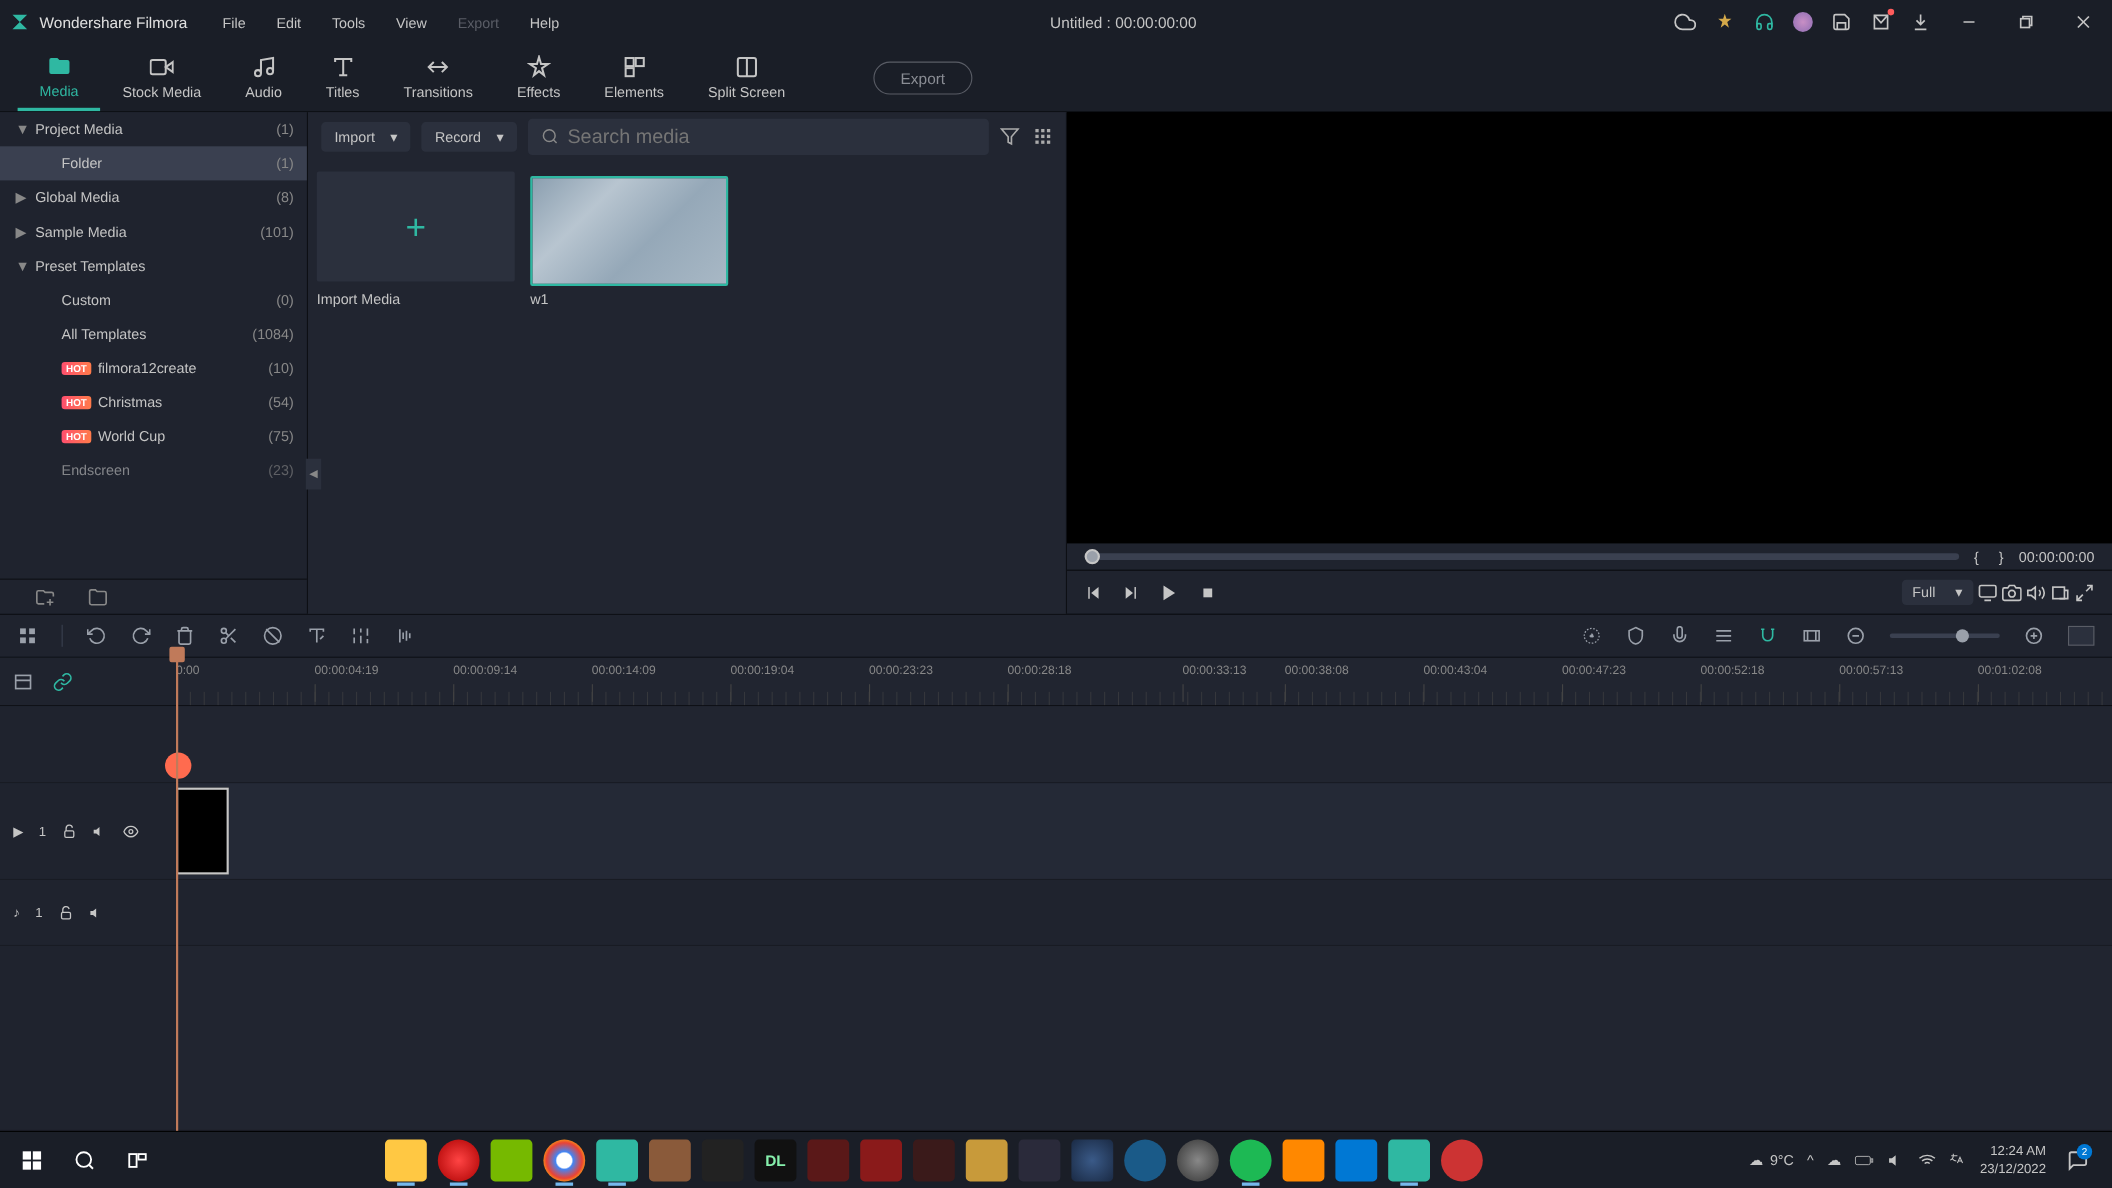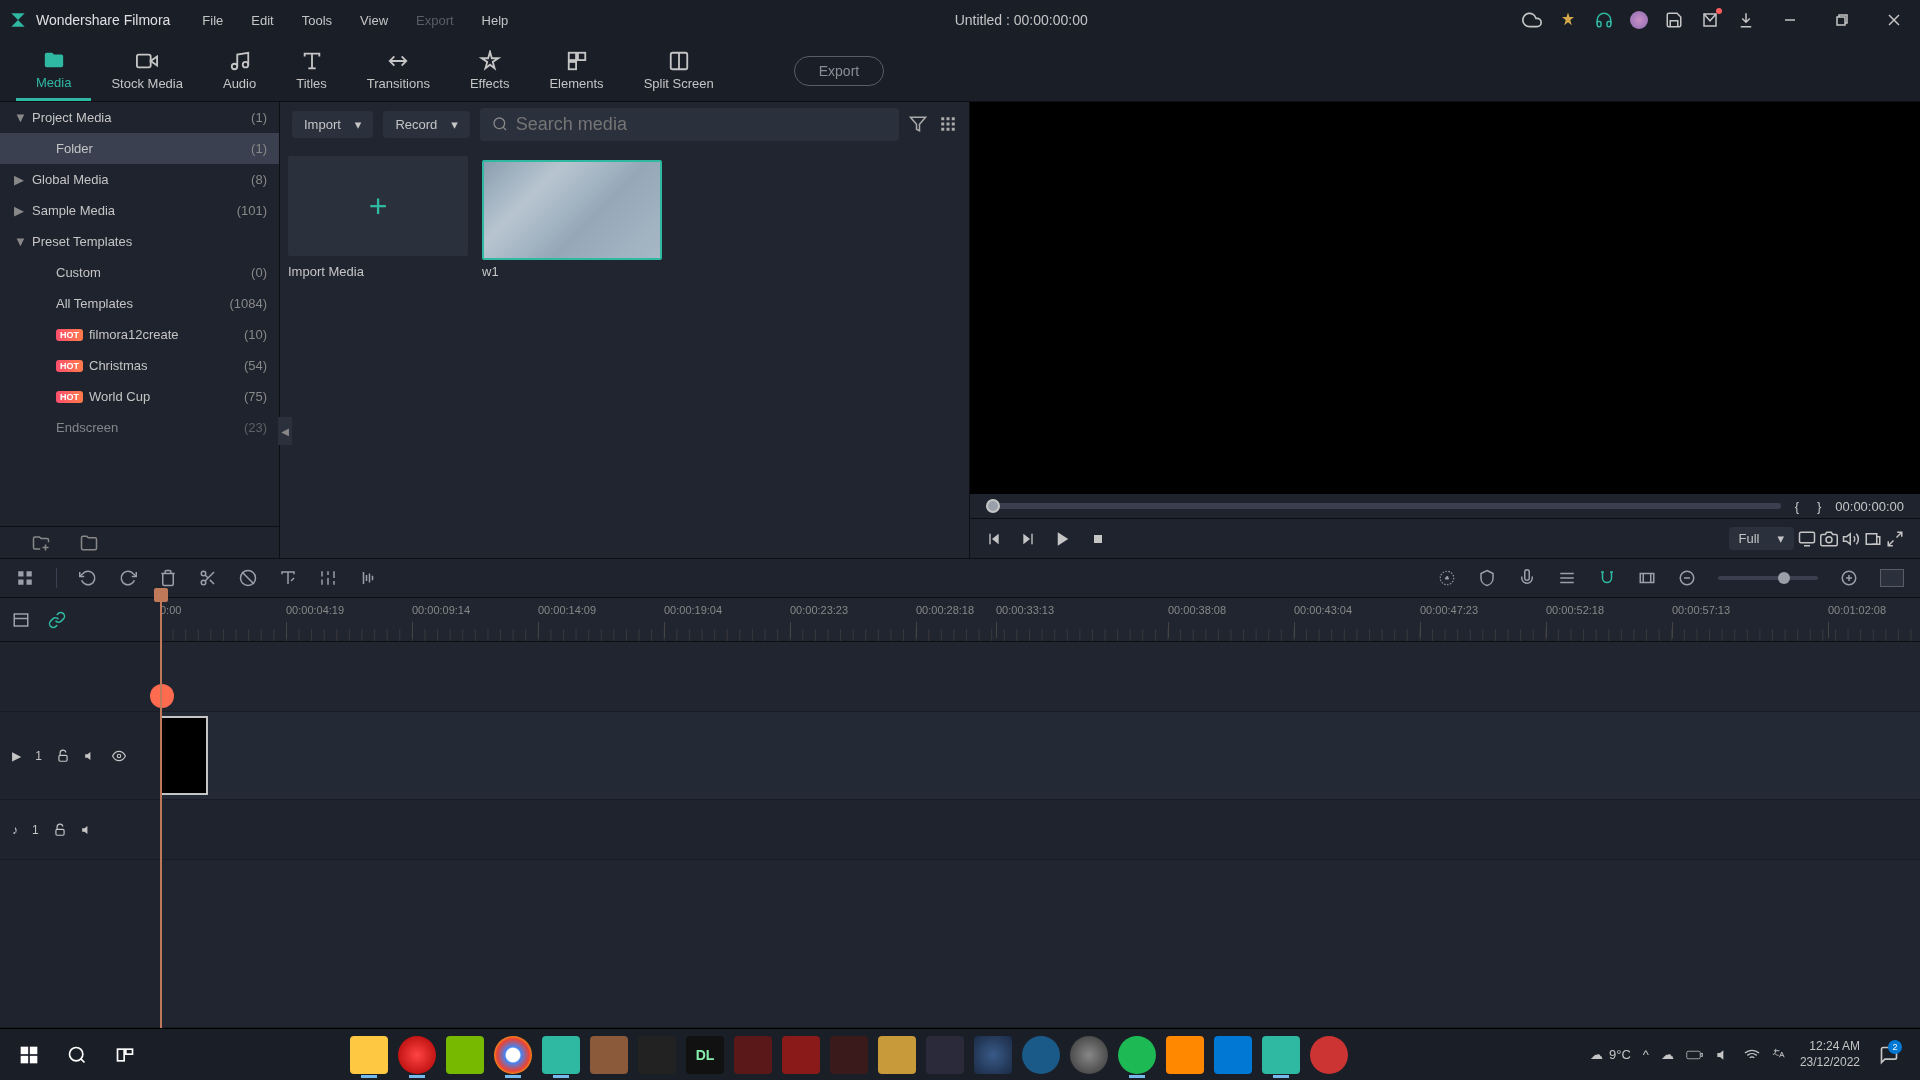--- a/index.html
+++ b/index.html
@@ -621,27 +621,27 @@
     <div class="ruler" id="ruler">
       <div class="ticks-minor"></div>
       <div class="playhead" style="height: 430px;"></div>
     <div class="tick-major" style="left: 0px;">0:00</div>
         <div class="tick-major" style="left: 126px;">00:00:04:19</div>
         <div class="tick-major" style="left: 252px;">00:00:09:14</div>
         <div class="tick-major" style="left: 378px;">00:00:14:09</div>
         <div class="tick-major" style="left: 504px;">00:00:19:04</div>
         <div class="tick-major" style="left: 630px;">00:00:23:23</div>
         <div class="tick-major" style="left: 756px;">00:00:28:18</div>
-        <div class="tick-major" style="left: 836px;">00:00:33:13</div>
+        <div class="tick-major" style="left: 915px;">00:00:33:13</div>
         <div class="tick-major" style="left: 1008px;">00:00:38:08</div>
         <div class="tick-major" style="left: 1134px;">00:00:43:04</div>
         <div class="tick-major" style="left: 1260px;">00:00:47:23</div>
         <div class="tick-major" style="left: 1386px;">00:00:52:18</div>
         <div class="tick-major" style="left: 1512px;">00:00:57:13</div>
-        <div class="tick-major" style="left: 1638px; margin-left: 30px;">00:01:02:08</div>
+        <div class="tick-major" style="left: 1638px;">00:01:02:08</div>
       </div>
   </div>
   <div class="tracks">
     <div class="track spacer" style="height:70px">
       <div class="track-head"></div>
       <div class="track-body" style="position:relative">
         <div class="marker-blob"></div>
       </div>
     </div>
     <div class="track" style="height:88px">

